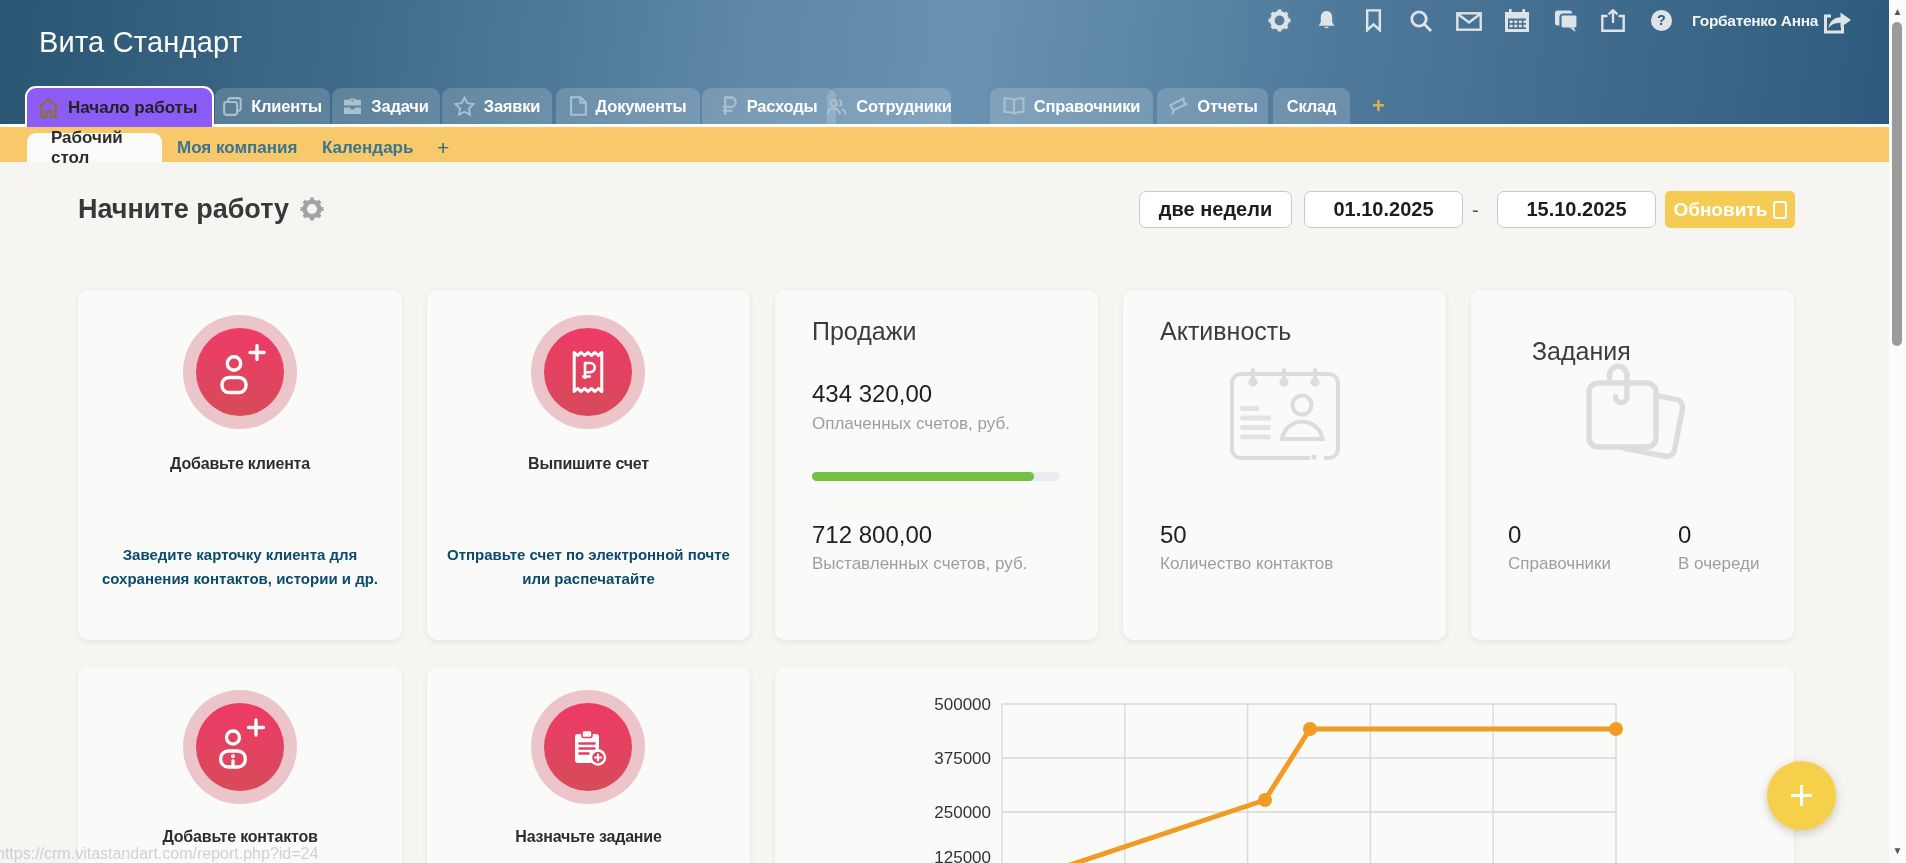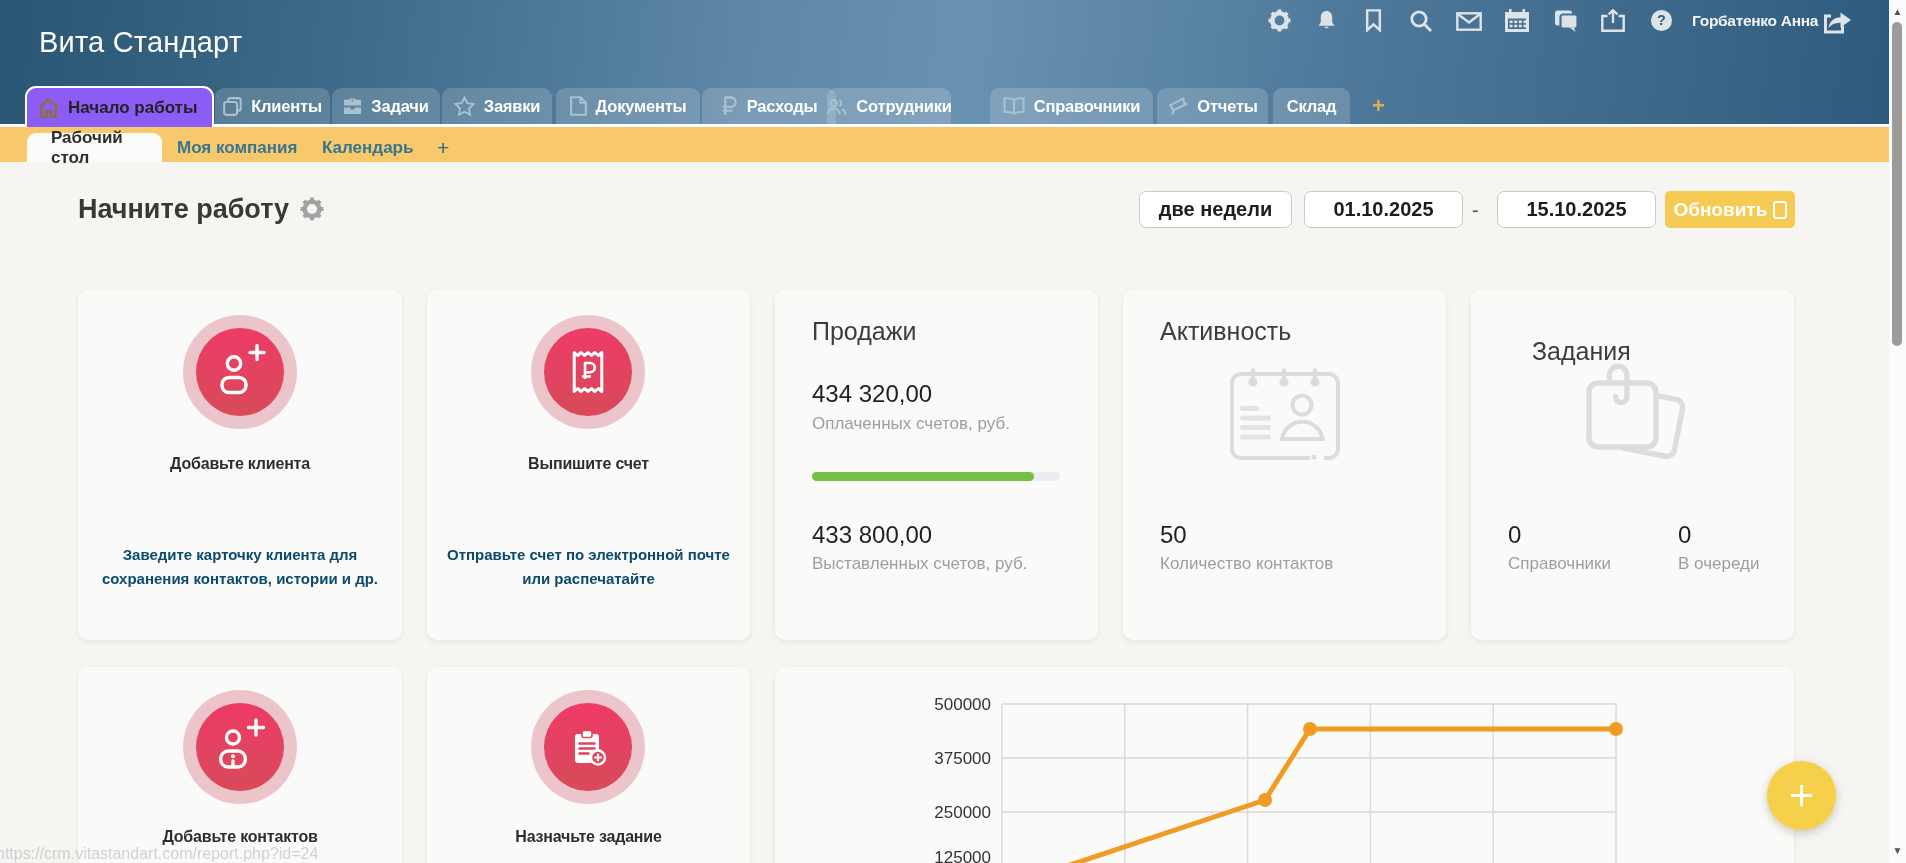--- a/index.html
+++ b/index.html
@@ -283,21 +283,21 @@
  </div>
 </div>
 <div class="ctitle" style="left:427px; width:323px; top:455px;">Выпишите счет</div>
 <div class="cdesc" style="left:427px; width:323px; top:499px;">Отправьте счет по электронной почте<br>или распечатайте</div>
 
 <div class="abs wtitle" style="left:812px; top:317px;">Продажи</div>
 <div class="abs bignum" style="left:812px; top:380px;">434 320,00</div>
 <div class="abs glabel" style="left:812px; top:414px;">Оплаченных счетов, руб.</div>
 <div class="abs" style="left:812px; top:472px; width:248px; height:9px; background:#e9edf0; border-radius:5px;"></div>
 <div class="abs" style="left:812px; top:472px; width:222px; height:9px; background:#74c044; border-radius:5px;"></div>
-<div class="abs bignum" style="left:812px; top:521px;">433 800,00</div>
+<div class="abs bignum" style="left:812px; top:521px;">712 800,00</div>
 <div class="abs glabel" style="left:812px; top:554px;">Выставленных счетов, руб.</div>
 
 <div class="abs wtitle" style="left:1160px; top:317px;">Активность</div>
 <svg class="abs" style="left:1228px; top:366px;" width="114" height="98" viewBox="0 0 114 98" fill="none" stroke="#dcdcdc" stroke-width="4">
   <rect x="4" y="8" width="106" height="84" rx="9"></rect>
   <g>
     <path d="M25 2.5v10M56 2.5v10M87 2.5v10"></path>
     <circle cx="25" cy="16" r="4.6" fill="#dcdcdc" stroke="none"></circle>
     <circle cx="56" cy="16" r="4.6" fill="#dcdcdc" stroke="none"></circle>
     <circle cx="87" cy="16" r="4.6" fill="#dcdcdc" stroke="none"></circle>

